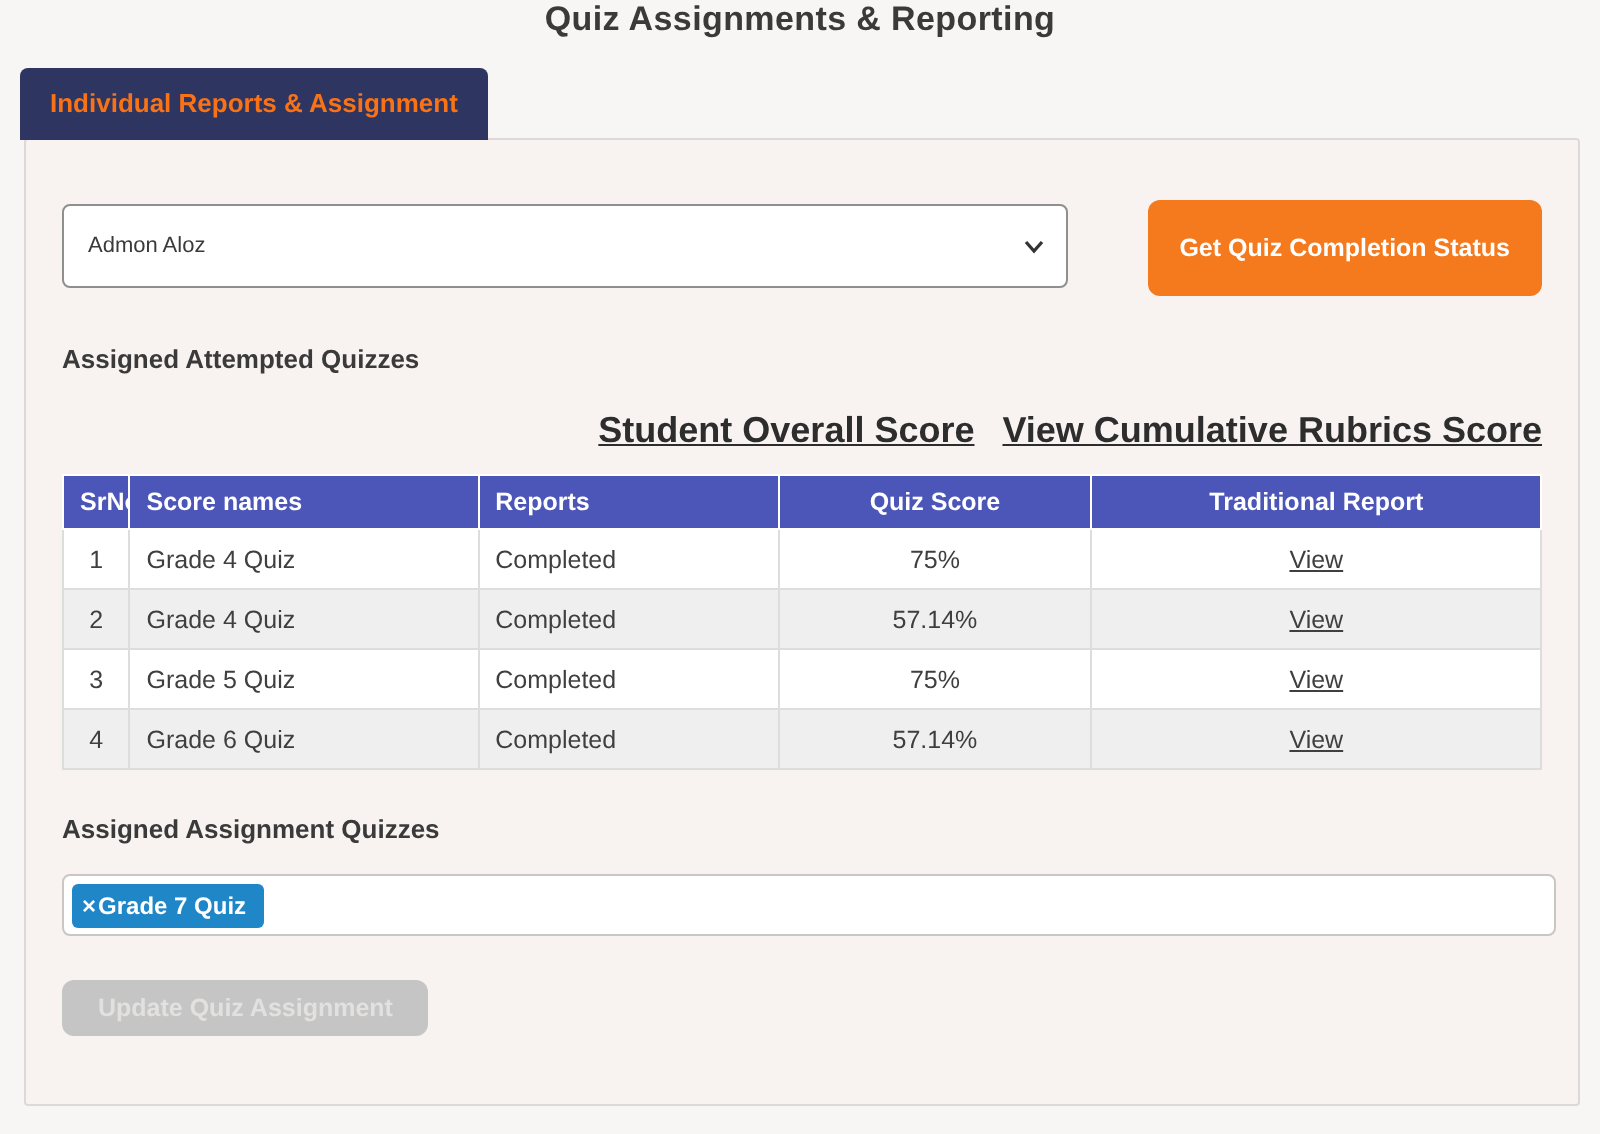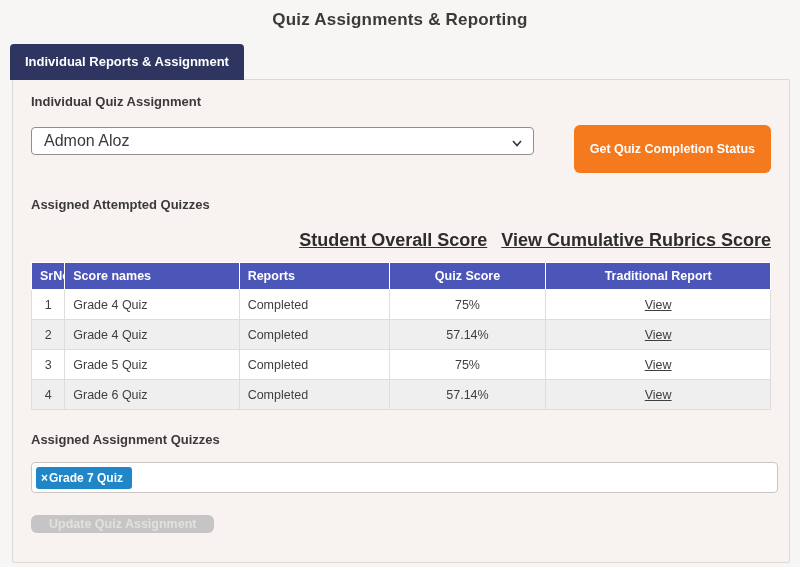--- a/index.html
+++ b/index.html
@@ -8,21 +8,20 @@
     font-family: "Liberation Sans", "DejaVu Sans", sans-serif;
     background: #f8f6f4;
     color: #3a3a3a;
     overflow: hidden;
   }
   .page-title {
     text-align: center;
     font-size: 17px;
     font-weight: bold;
     color: #3a3a3a;
-    padding-top: 10px;
     letter-spacing: 0.2px;
   }
   .tab-bar {
     display: flex;
     align-items: flex-end;
     margin: 14px 0 0 10px;
     position: relative;
     z-index: 2;
   }
   .tab {
@@ -30,21 +29,21 @@
     font-weight: bold;
     cursor: pointer;
     white-space: nowrap;
   }
   .tab-inactive {
     color: #30344f;
     padding: 9px 12px 10px 12px;
   }
   .tab-active {
     background: #2e3561;
-    color: #ffffff;
+    color: #f97316;
     padding: 10px 15px 11px 15px;
     border-radius: 4px 4px 0 0;
   }
   .panel {
     margin: -1px 10px 0 12px;
     background: #f8f3f0;
     border: 1px solid #dcdad8;
     border-radius: 2px;
     height: 484px;
     padding: 14px 18px 0 18px;
@@ -56,29 +55,29 @@
     font-weight: bold;
     color: #3a3a3a;
   }
   .select-row {
     display: flex;
     align-items: flex-start;
     margin-top: 18px;
   }
   .fake-select {
     width: 564px;
-    height: 28px;
+    height: 42px;
     background: #ffffff;
     border: 1px solid #8f8f8f;
     border-radius: 4px;
     display: flex;
     align-items: center;
     justify-content: space-between;
     padding: 0 10px 0 12px;
-    font-size: 16px;
+    font-size: 11px;
     color: #3a3a3a;
     cursor: pointer;
   }
   .chevron { width: 12px; height: 12px; display: inline-block; }
   .btn-orange {
     margin-left: 40px;
     background: #f5791d;
     color: #ffffff;
     border: none;
     border-radius: 6px;
@@ -177,36 +176,35 @@
   .btn-disabled {
     margin-top: 22px;
     background: #c5c5c5;
     color: #e3e1df;
     border: none;
     border-radius: 6px;
     font-family: inherit;
     font-size: 12.5px;
     font-weight: bold;
     padding: 0 18px;
-    height: 18px;
+    height: 28px;
     white-space: nowrap;
   }
 </style>
 </head>
 <body>
 
 <div class="page-title">Quiz Assignments &amp; Reporting</div>
 
 <div class="tab-bar">
   <div class="tab tab-active">Individual Reports &amp; Assignment</div>
 </div>
 
 <div class="panel">
 
-  <div class="section-heading">Individual Quiz Assignment</div>
 
   <div class="select-row">
     <div class="fake-select">
       <span>Admon Aloz</span>
       <span class="chevron">
         <svg width="12" height="12" viewBox="0 0 12 12">
             <polyline points="2,4 6,8.5 10,4" fill="none" stroke="#333" stroke-width="1.6"></polyline>
           </svg>
       </span>
     </div>

